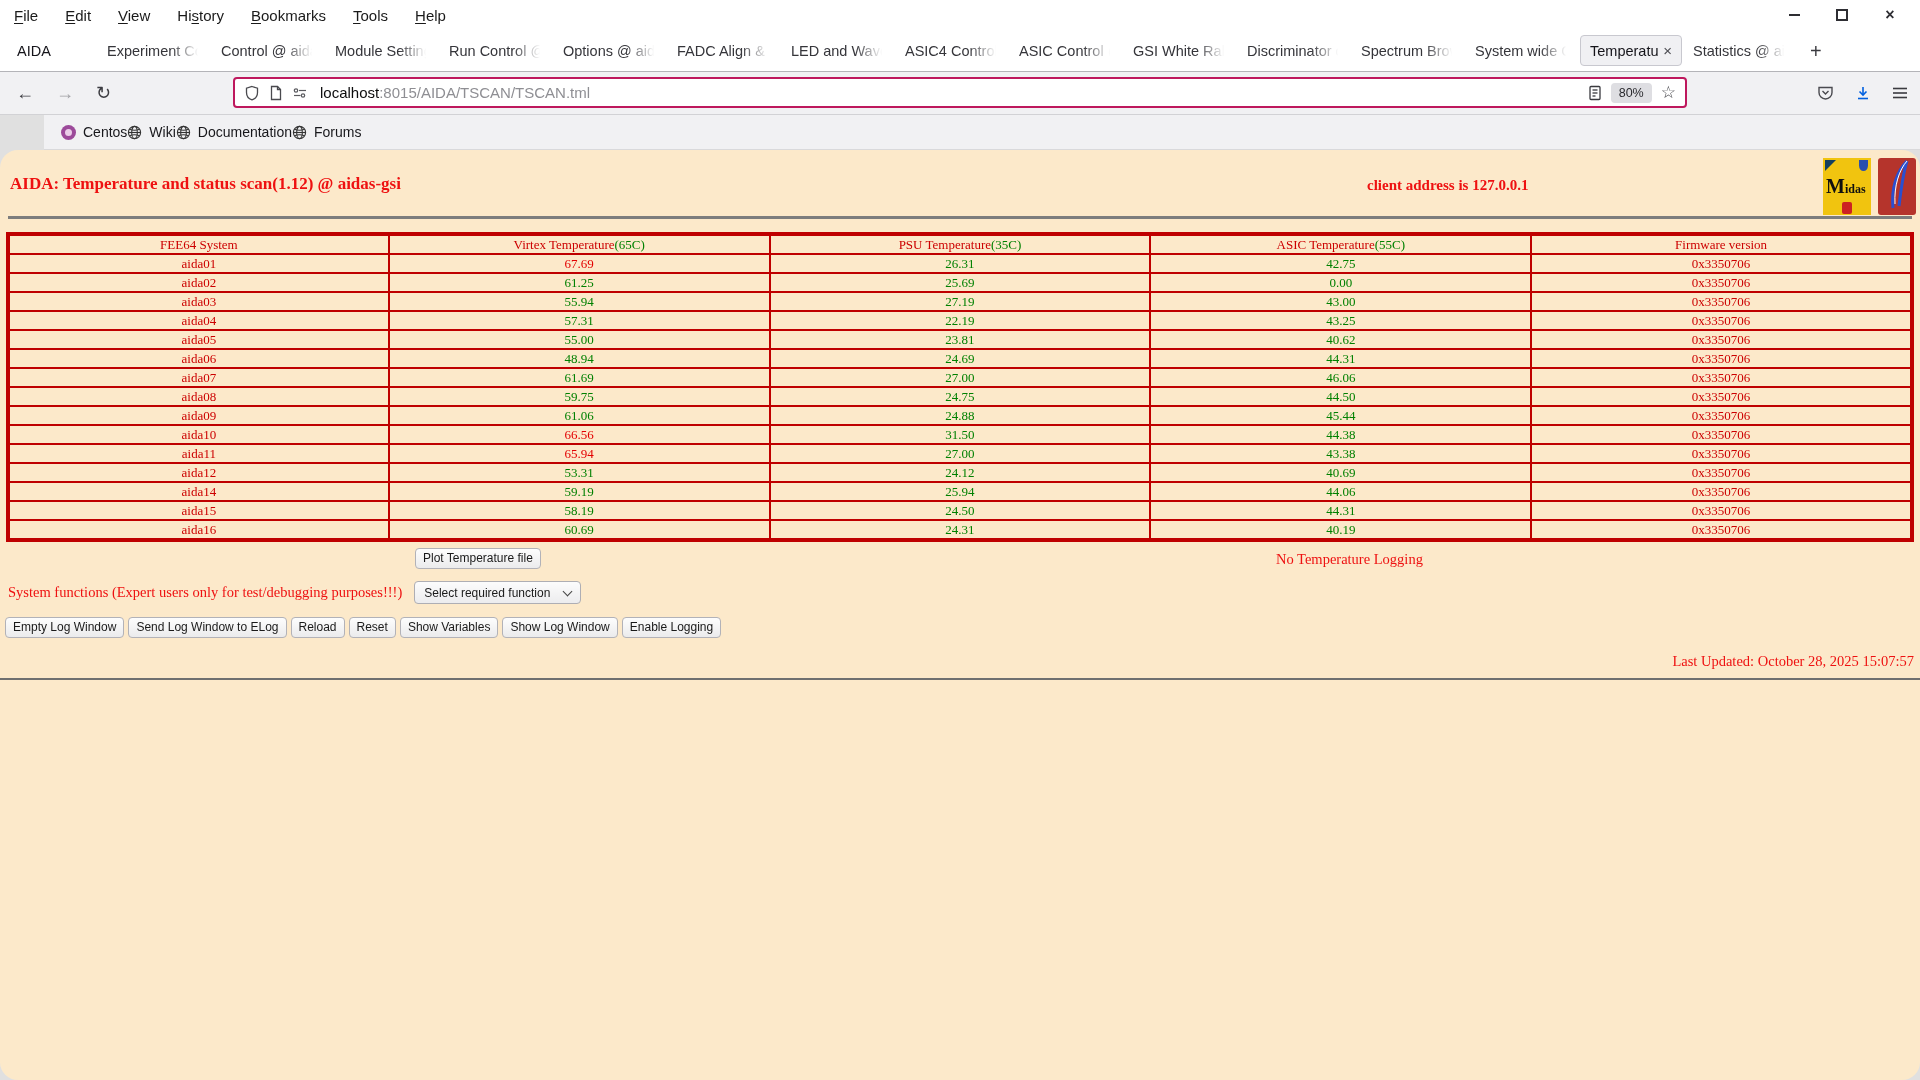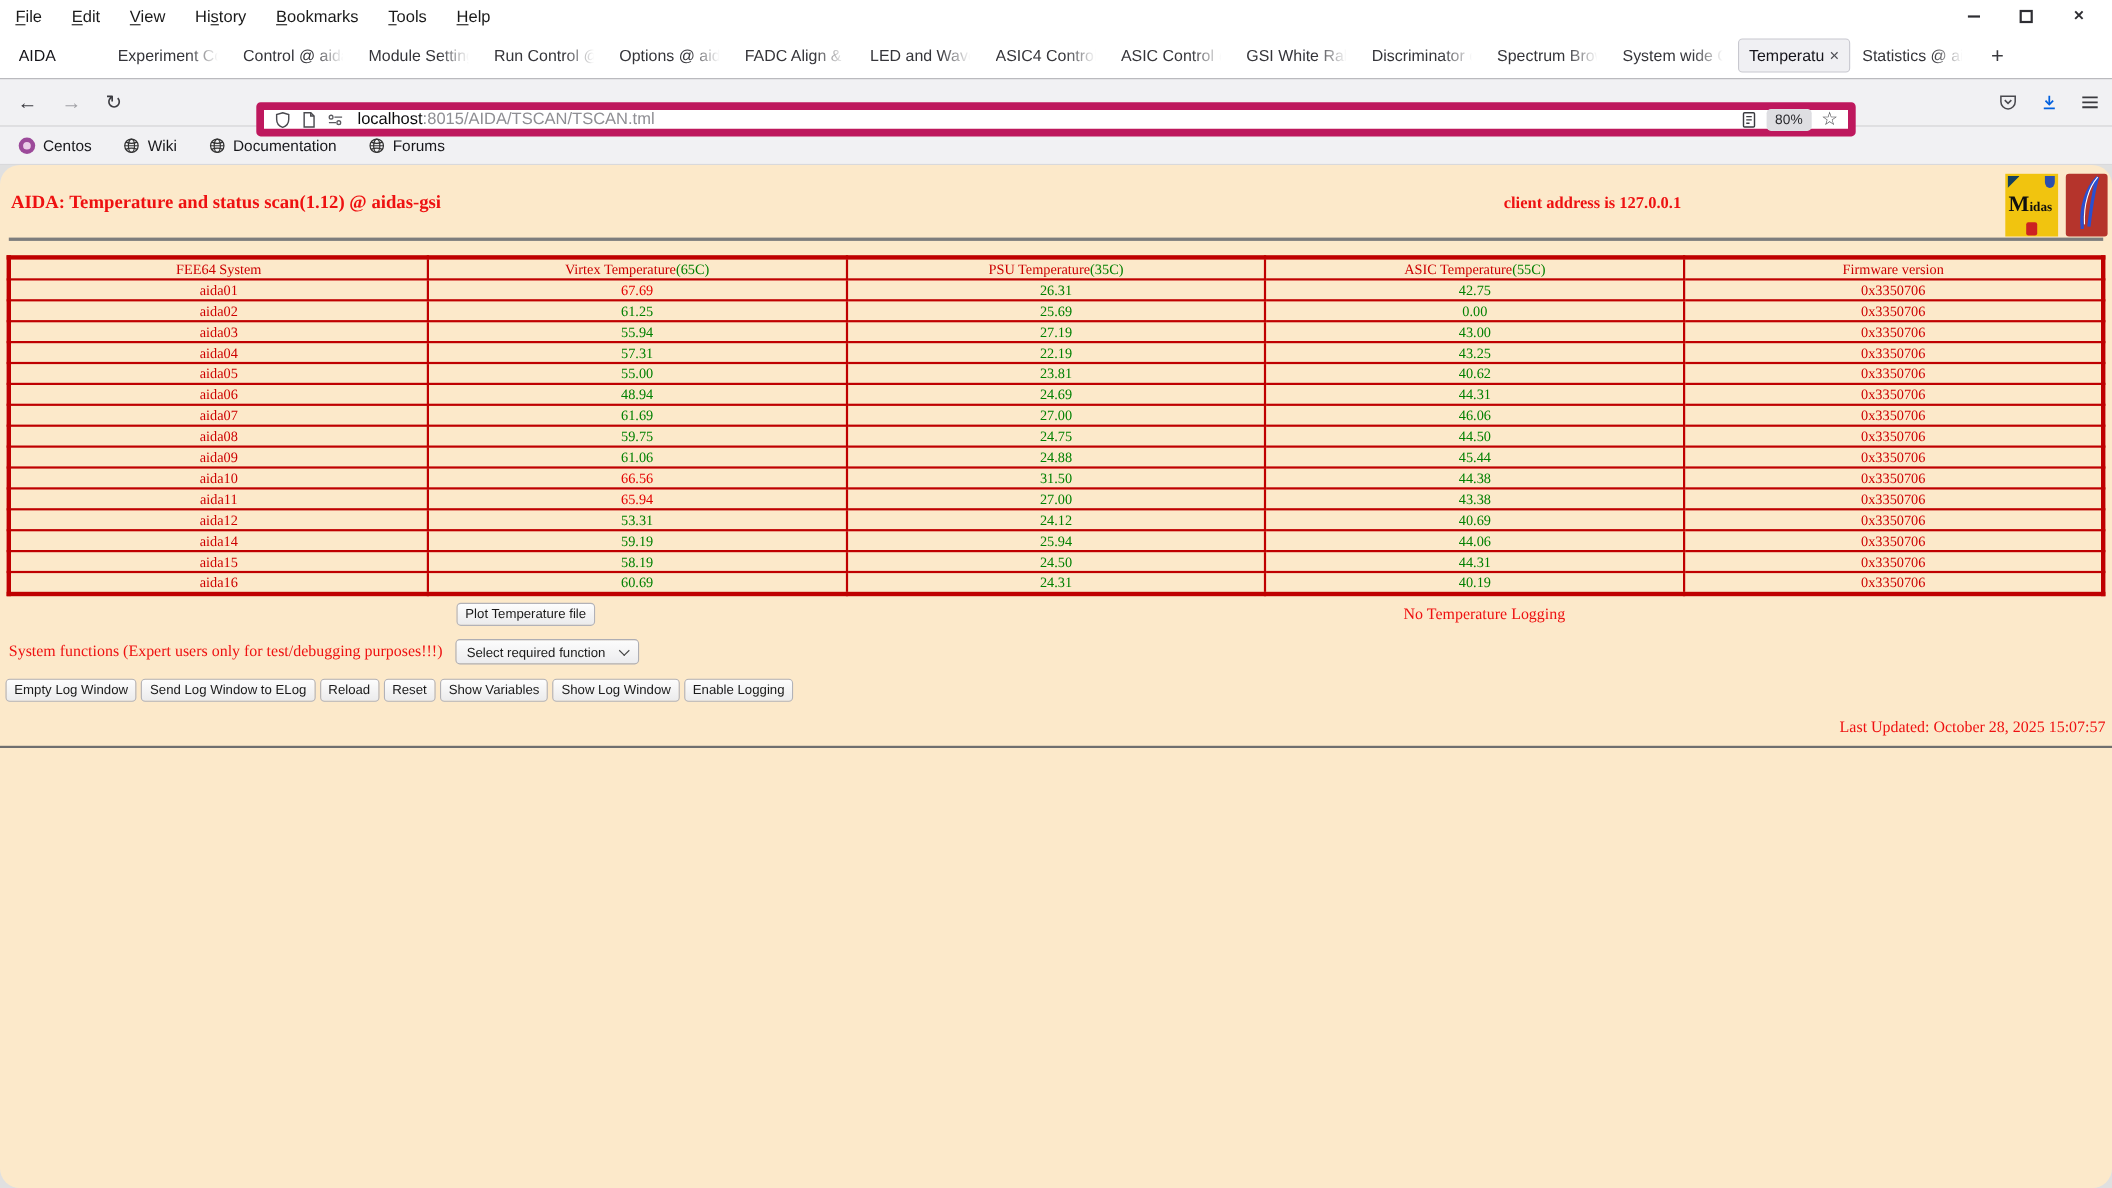--- a/index.html
+++ b/index.html
@@ -27,30 +27,30 @@
   .tab-label.fade{-webkit-mask-image:linear-gradient(to right,#000 68%,transparent 97%);mask-image:linear-gradient(to right,#000 68%,transparent 97%);}
   .tab-close{font-size:15px;color:#4c4c52;margin-left:5px;line-height:1;}
   .newtab{font-size:20px;color:#3a3a3f;padding:0 12px;line-height:1;}
 
   
   .navbar{height:42px;background:#f1f1f3;border-top:1px solid #b4b4b8;border-bottom:1px solid #d2d2d5;position:relative;display:flex;align-items:center;flex:0 0 auto;}
   .nav-ico{font-size:18px;color:#3d3d42;line-height:1;}
   .navbtn{margin-left:22px;}
   .navbtn.first{margin-left:16px;}
   .nav-ico.disabled{color:#a2a2a6;}
-  .urlbar{position:absolute;left:233px;width:1454px;top:5px;height:31px;background:#ffffff;border:7px solid #be185d;border-radius:4px;display:flex;align-items:center;padding:0 9px;box-sizing:border-box;gap:9px;margin-top:16px;}
+  .urlbar{position:absolute;left:233px;width:1454px;top:5px;height:31px;background:#ffffff;border:2px solid #be185d;border-radius:4px;display:flex;align-items:center;padding:0 9px;box-sizing:border-box;gap:9px;}
   .u-ico{display:inline-flex;align-items:center;line-height:1;}
   .url-text{flex:1;font-size:15px;color:#0c0c0d;padding-left:3px;white-space:nowrap;overflow:hidden;}
   .url-text .rest{color:#8e8e93;}
   .zoom-badge{background:#dedee2;border-radius:4px;font-size:12.5px;color:#2a2a2e;padding:3px 8px;}
   .star{font-size:17px;color:#46464b;}
   .nav-right{position:absolute;right:12px;top:0;height:100%;display:flex;align-items:center;gap:21px;}
 
   
-  .bookmarksbar{height:34px;background:#f1f1f3;display:flex;align-items:center;gap:29px;padding-left:17px;font-size:14px;color:#17171b;border-bottom:1px solid #d9d9db;flex:0 0 auto;}
+  .bookmarksbar{height:34px;background:#f1f1f3;display:flex;align-items:center;padding-left:17px;font-size:14px;color:#17171b;border-bottom:1px solid #d9d9db;flex:0 0 auto;margin-left:44px;}
   .bm{display:flex;align-items:center;gap:7px;}
   .centos-ico{width:15px;height:15px;border-radius:50%;background:#9c4a9a;position:relative;display:inline-block;}
   .centos-ico::after{content:"";position:absolute;left:4px;top:4px;width:7px;height:7px;border-radius:50%;background:#eacde8;}
 
   
   .page{background:var(--c-page-background,#fce9ca);flex:1 1 auto;position:relative;font-family:"Liberation Serif",serif;border-radius:18px;}
   .page-header{position:relative;height:66px;}
   .page-title{position:absolute;left:10px;top:24px;font-weight:bold;font-size:17px;color:var(--c-page-red,#ee1111);}
   .client-address{position:absolute;left:1367px;top:27px;font-weight:bold;font-size:15px;color:var(--c-page-red,#ee1111);}
   .logos{position:absolute;top:8px;right:4px;display:flex;gap:7px;padding-left:12px;}

